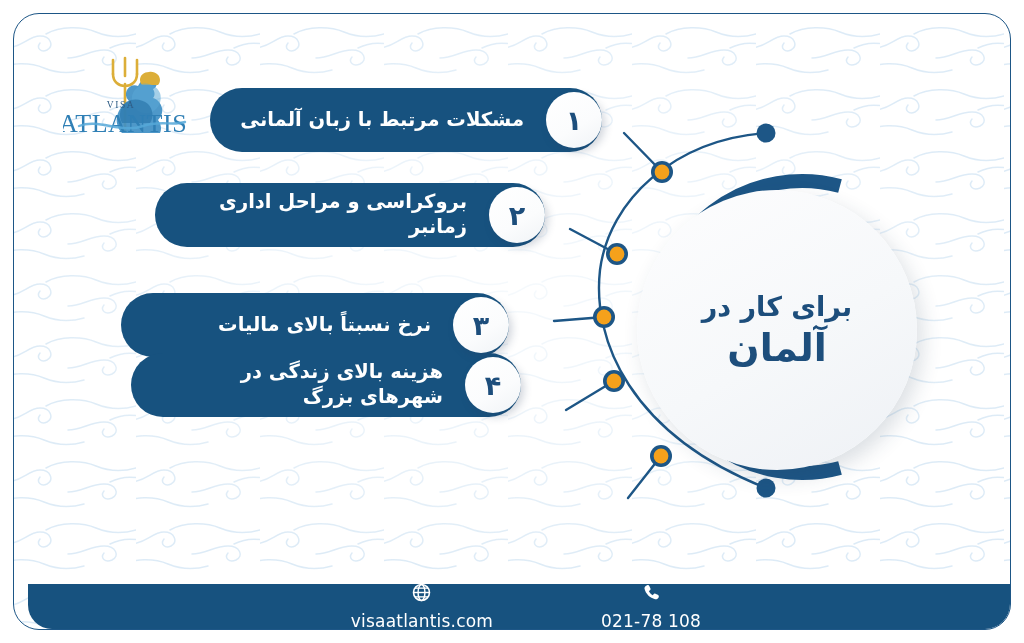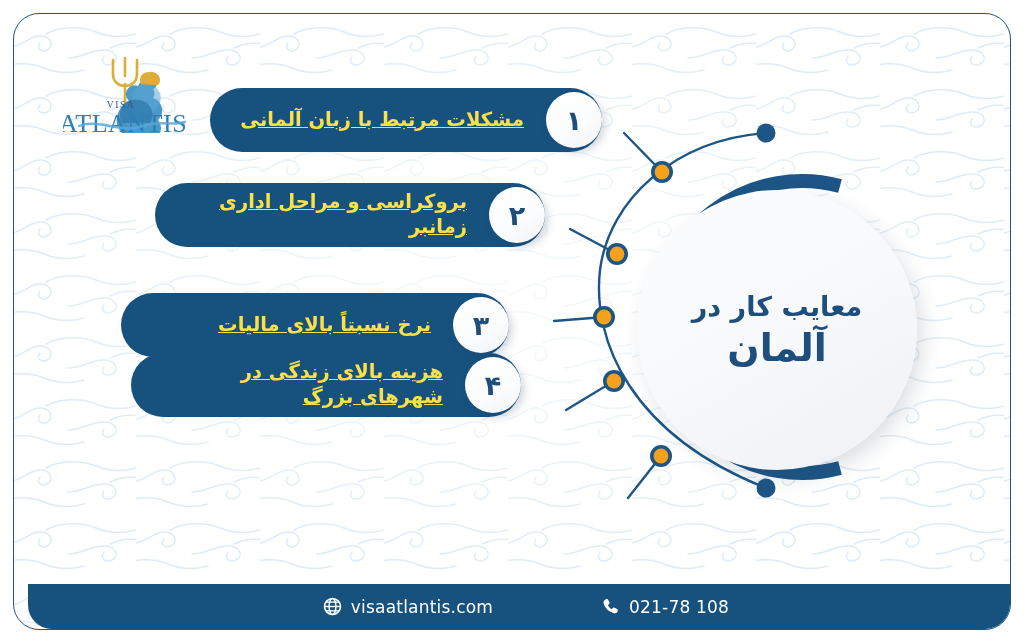--- a/index.html
+++ b/index.html
@@ -143,22 +143,21 @@
     left: 0;
     top: 0;
     height: 64px;
     width: 100%;
     background: #17527f;
     border-radius: 32px;
     display: flex;
     align-items: center;
     justify-content: flex-start;
     padding: 0 78px 0 26px;
-    color: #fde047;
-    text-decoration: underline;
+    color: #ffffff;
   }
 
   .pill-label {
     font-size: 19.5px;
     font-weight: 700;
     line-height: 1.28;
     letter-spacing: -0.2px;
     text-align: right;
     width: 100%;
     white-space: pre-line;
@@ -201,20 +200,21 @@
   }
 
   .foot-item {
     display: flex;
     align-items: center;
     gap: 9px;
     color: #ffffff;
     font-size: 17px;
     font-weight: 400;
     letter-spacing: 0.2px;
+    flex-direction: column;
   }
 
   .foot-item svg { display: block; }
 </style>
 </head>
 <body>
 
 <div id="stage">
 
   <div class="canvas">
@@ -290,21 +290,21 @@
       </g>
     </svg>
 
     <div class="hub-wrap">
       <svg class="hub-arcs" width="345" height="305" viewBox="0 0 345 305">
 
         <path d="M 236 12 A 146 146 0 1 0 236 294" fill="none" stroke="#1d5686" stroke-width="14" stroke-linecap="butt"></path>
       </svg>
       <div class="hub-circle"></div>
       <div class="hub-text">
-        <div class="hub-line1">معایب کار در</div>
+        <div class="hub-line1">برای کار در</div>
         <div class="hub-line2">آلمان</div>
       </div>
     </div>
 
     <div class="row" style="left:196px; top:74px; width:392px;">
       <div class="pill">
         <div class="pill-label">مشکلات مرتبط با زبان آلمانی</div>
       </div>
       <div class="badge" style="left:336px;">۱</div>
     </div>

